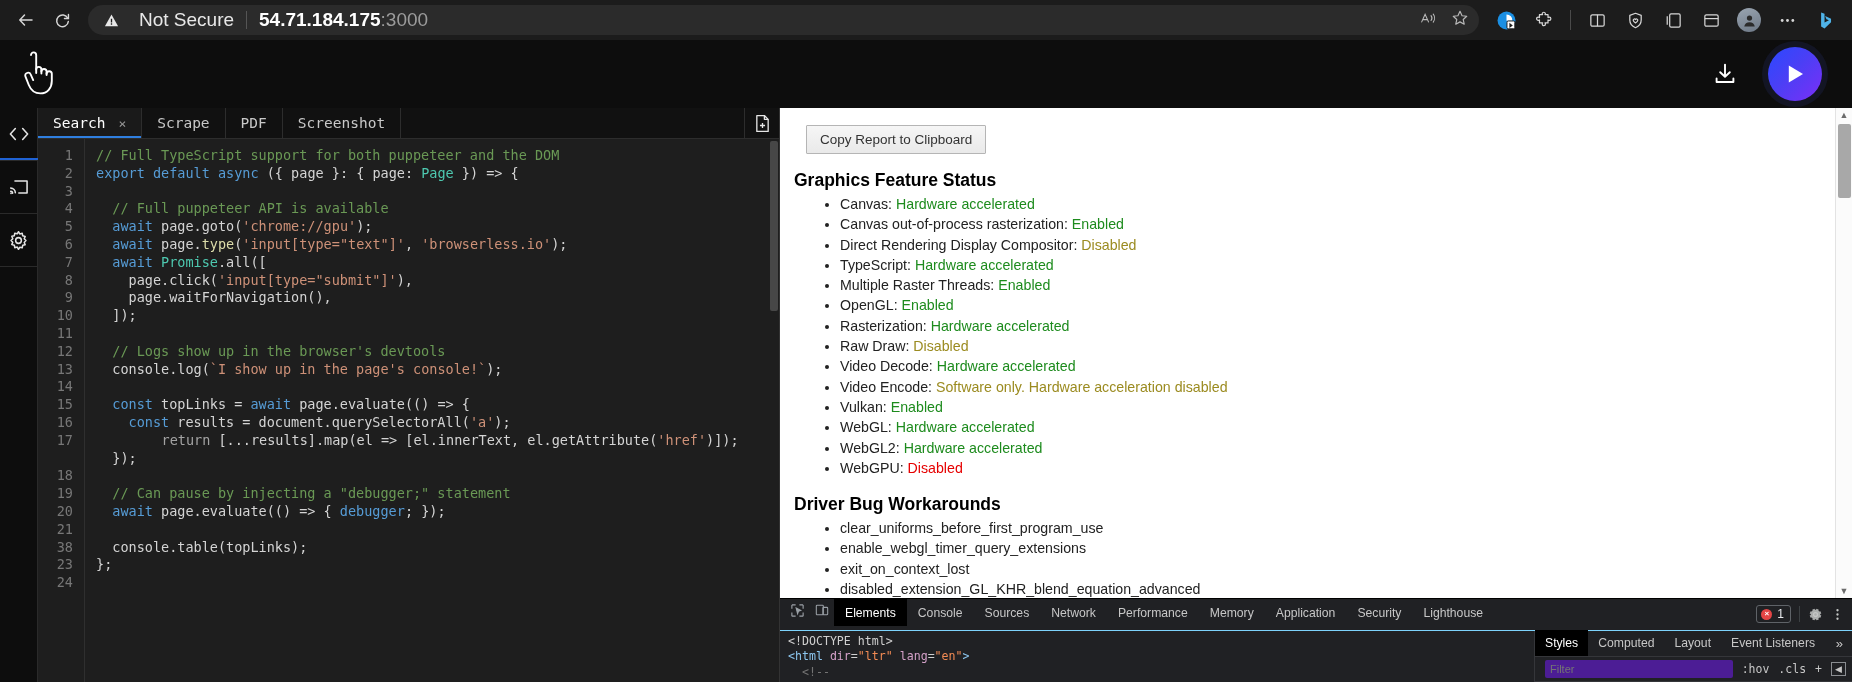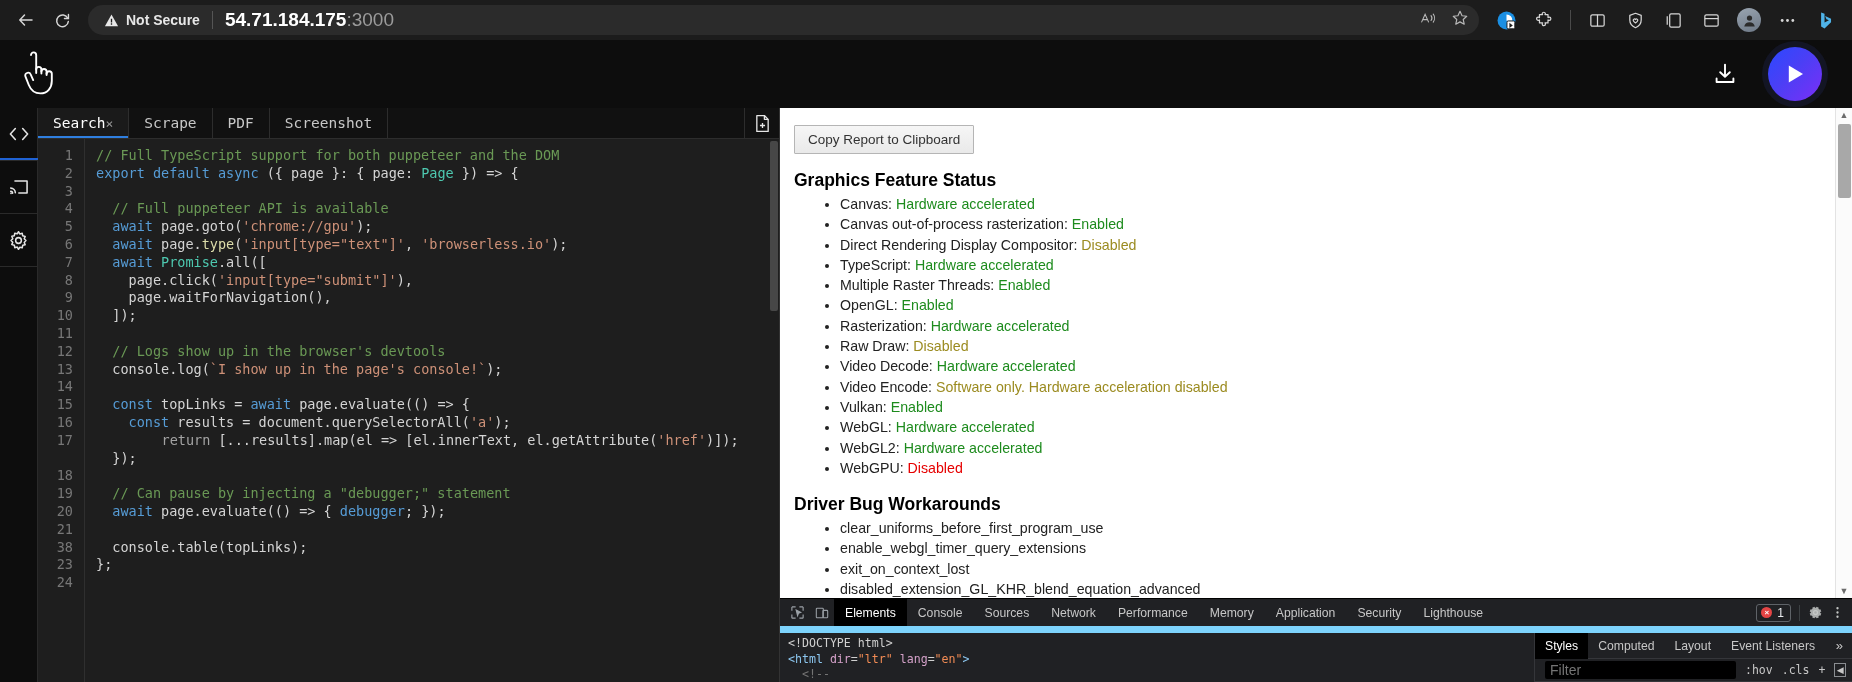--- a/index.html
+++ b/index.html
@@ -30,22 +30,22 @@
     height: 30px;
     background: #2b2b2b;
     border-radius: 15px;
     display: flex; align-items: center;
     padding: 0 10px 0 16px;
     margin-left: 6px;
     min-width: 0;
     position: relative;
   }
   .notsecure {
-    display: flex; align-items: center; gap: 7px;
-    color: #e8e8e8; font-size: 14px; font-weight: 700;
+    display: flex; align-items: center; gap: 20px;
+    color: #e8e8e8; font-size: 19px; font-weight: 400;
     white-space: nowrap;
   }
   .omnibox-sep {
     width: 1px; height: 18px; background: #555;
     margin: 0 12px;
   }
   .url-text {
     font-size: 19px; color: #ffffff; font-weight: 600;
     white-space: nowrap;
   }
@@ -137,21 +137,21 @@
     min-width: 0;
     border-right: 1px solid #333;
   }
   .tabbar {
     height: 31px;
     background: #111111;
     display: flex; align-items: stretch;
     border-bottom: 1px solid #2d2d2d;
   }
   .tab {
-    display: flex; align-items: center; gap: 0;
+    display: flex; align-items: center; gap: 13px;
     padding: 0 15px;
     font-family: "DejaVu Sans Mono", monospace;
     font-size: 14.5px;
     color: #c8c8c8;
     border-right: 1px solid #2d2d2d;
     position: relative;
     white-space: nowrap;
   }
   .tab.active {
     color: #ffffff;
@@ -240,20 +240,21 @@
   }
   .copy-report-btn {
     font-family: "Liberation Sans", sans-serif;
     font-size: 13.5px;
     color: #333;
     background: linear-gradient(#f6f6f6,#e9e9e9);
     border: 1px solid #b5b5b5;
     border-radius: 1px;
     padding: 6px 13px;
     cursor: default;
+    margin-left: 12px;
   }
   .sec-title {
     font-size: 17.5px; font-weight: bold; color: #000;
     margin-top: 16px; margin-bottom: 3px;
   }
   .bullets { list-style: disc; padding-left: 46px; margin: 0; }
   .bullets li {
     font-size: 14.2px; line-height: 20.3px; color: #222;
   }
   .v-green  { color: #1d8b1d; }
@@ -277,23 +278,23 @@
 
   
   .devtools {
     height: 84px; flex: 0 0 84px;
     background: #202124;
     border-top: 1px solid #000;
     display: flex; flex-direction: column;
   }
   .dt-tabbar {
     height: 40px;
-    display: flex; align-items: center;
+    display: flex; 
     background: #202124;
-    border-bottom: 7px solid #7dd3fc;
+    border-bottom: 1px solid #7dd3fc;
     padding-left: 4px;
   }
   .dt-inspect {
     width: 26px; height: 22px;
     display:flex;align-items:center;justify-content:center;
     color:#9aa0a6;
   }
   .dt-device {
     width: 24px; height: 22px;
     display:flex;align-items:center;justify-content:center;
@@ -356,22 +357,22 @@
     white-space: nowrap;
   }
   .st-tab.active { background:#000; color:#fff; }
   .st-more { margin-left:auto; padding: 0 9px; color:#c7c7c7; font-size: 13px; }
   .styles-filterbar {
     height: 25px; display: flex; align-items: center;
     padding: 0 6px 0 10px; gap: 9px;
     border-bottom: 1px solid #35363a;
   }
   .filter-input {
-    flex: 1 1 auto; font-size: 14px; color: #8a8d91;
-    background: #000000; border: none; outline: none;
+    flex: 1 1 auto; font-size: 11px; color: #8a8d91;
+    background: #4c1d95; border: none; outline: none;
     height: 18px; padding: 0 5px; border-radius: 2px;
     font-family: "Liberation Sans", sans-serif;
   }
   .st-btn {
     font-family: "DejaVu Sans Mono", monospace;
     font-size: 11.5px; color: #c7c7c7; white-space: nowrap;
   }
   .st-sq {
     width: 15px; height: 14px; border: 1px solid #8a8d91;
     display:flex;align-items:center;justify-content:center;

